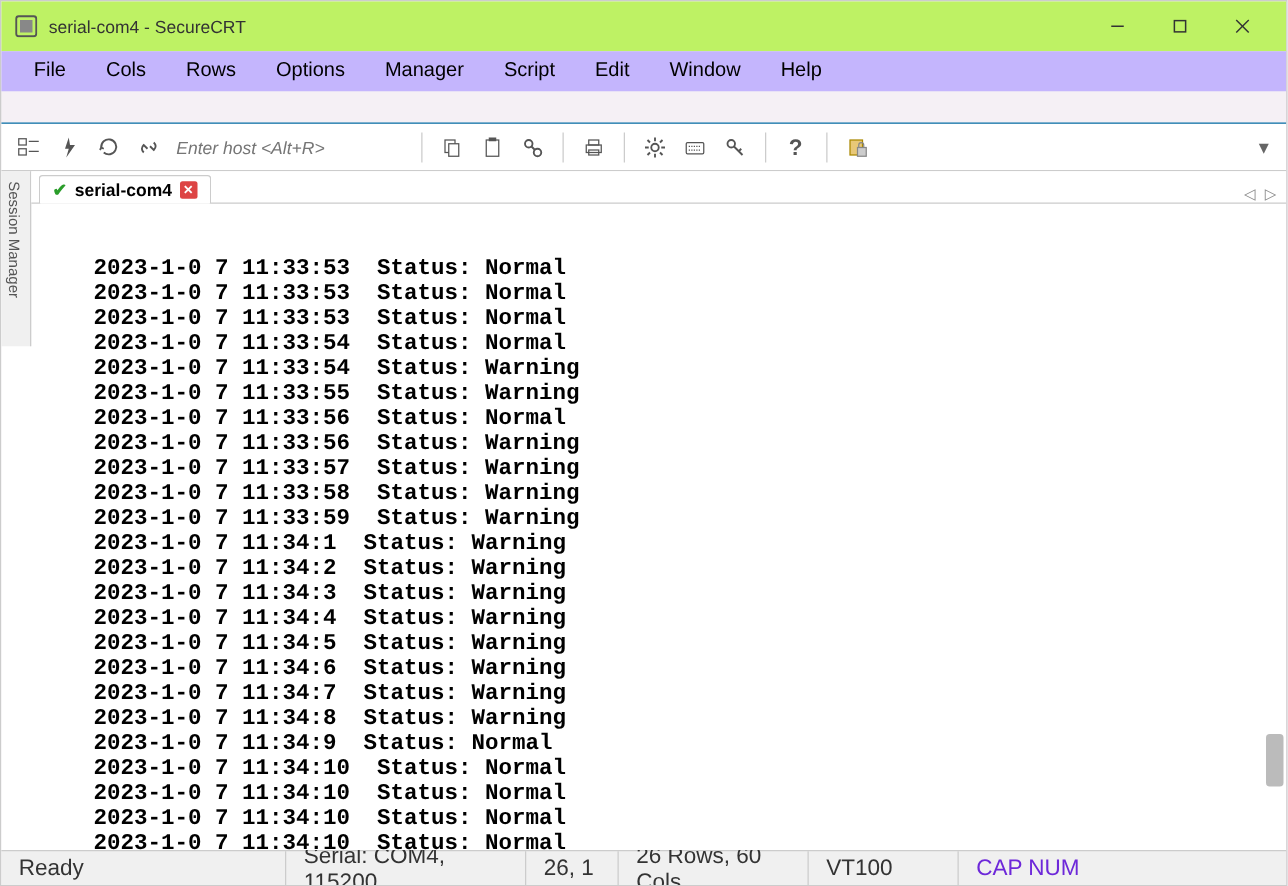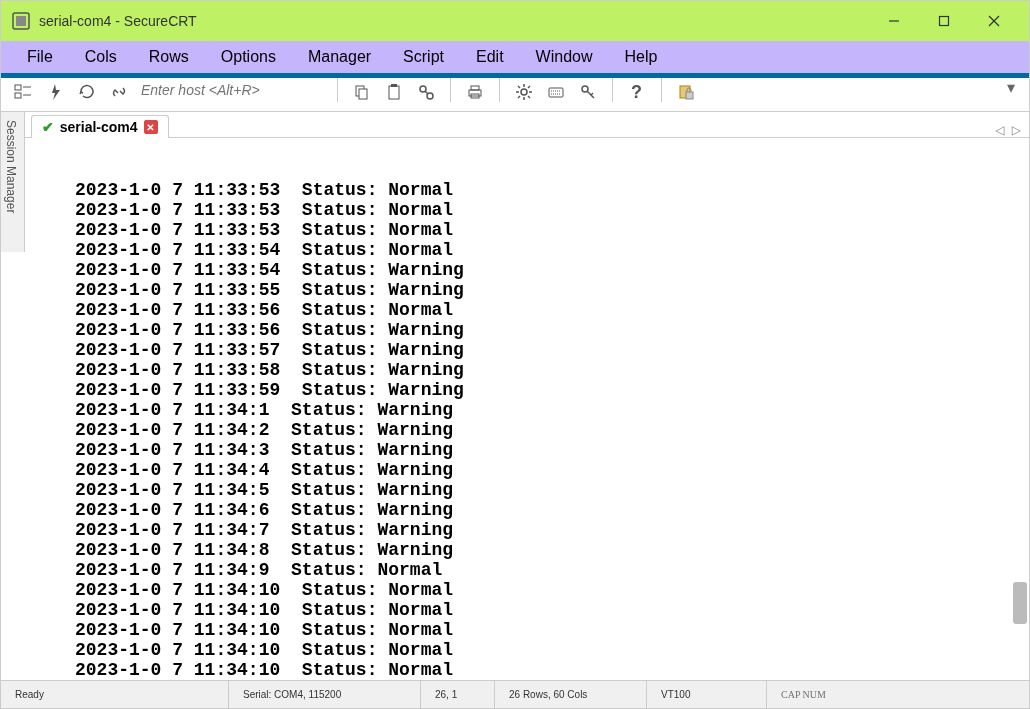--- a/index.html
+++ b/index.html
@@ -33,24 +33,25 @@
   align-items: stretch;
   padding: 0 10px;
   font-size: 16px;
   gap: 0;
 }
 .menubar .menu-item { padding: 5px 16px; cursor: pointer; display:flex;align-items:center;}
 .toolbar {
   height: 38px;
   background: #fff;
   display: flex;
-  align-items: flex-start;
+  align-items: center;
   padding: 0 8px;
   gap: 4px;
-  border-top:5px solid #0369a1;
+  border-top:1px solid #0369a1;
+  margin-top:25px;
 }
 .toolbar .tb-btn { width: 28px; height: 28px; display: flex; align-items: center; justify-content: center; cursor: pointer; color:#444; }
 .toolbar .host-input { flex:0 0 170px; border:none; font-size:14px; color:#888; padding:4px; font-style:italic;}
 .toolbar .sep { width:1px; height:24px; background:#ccc; margin:0 6px; }
 .toolbar .spacer{flex:1;}
 .toolbar .overflow{cursor:pointer;color:#666;padding:0 6px;}
 .workarea { flex: 1; display: flex; min-height:0; background:#fff; border-top:1px solid #ccc;}
 .sidebar {
   width: 24px; background: #f0f0f0; border-right:1px solid #ccc;
   writing-mode: vertical-lr; text-orientation: mixed;
@@ -59,29 +60,29 @@
 }
 .main { flex:1; display:flex; flex-direction:column; min-width:0;}
 .tabbar { height: 26px; background:#fff; display:flex; align-items:flex-end; padding:0 6px; border-bottom:1px solid #ccc;}
 .tab { display:flex; align-items:center; gap:6px; padding:3px 10px; font-size:14px; font-weight:bold; border:1px solid #ccc; border-bottom:none; background:#fff; border-radius:3px 3px 0 0; position:relative; top:1px;}
 .tab .check{color:#2a9d2a;font-weight:bold;}
 .tab .close{width:14px;height:14px;background:#d44;border-radius:2px;display:flex;align-items:center;justify-content:center;color:#fff;font-size:10px;cursor:pointer;}
 .tabbar .spacer{flex:1;}
 .tabbar .tab-nav{color:#888;font-size:12px;cursor:pointer;letter-spacing:2px;}
 .terminal { flex:1; overflow:auto; background:#fff; font-family:"Courier New",monospace; font-size:18px; font-weight:bold; color:#000; padding:2px 0 2px 2px; line-height:20px; white-space:pre; position:relative;margin-left:48px;}
 .scrollbar-fake{position:absolute;right:2px;top:82%;width:14px;height:42px;background:#bbb;border-radius:3px;}
-.statusbar { height:28px; background:#f0f0f0; border-top:1px solid #ccc; display:flex; align-items:center; font-size:10px; color:#333; }
+.statusbar { height:28px; background:#f0f0f0; border-top:1px solid #ccc; display:flex; align-items:center; font-size:18px; color:#333; }
 .statusbar .panel{padding:0 14px; height:100%; display:flex; align-items:center; border-right:1px solid #ccc;}
 .statusbar .panel:last-child{border-right:none;}
 .statusbar .ready{flex:0 0 228px;}
 .statusbar .serial{flex:0 0 192px;}
 .statusbar .pos{flex:0 0 74px;}
 .statusbar .dims{flex:0 0 152px;}
 .statusbar .vt{flex:0 0 120px;}
-.statusbar .caps{flex:1;color:#737373;text-align:center;padding-right:12px;font-family:Liberation Serif, serif;}
+.statusbar .caps{flex:1;color:#6d28d9;text-align:center;padding-right:12px;}
 svg{display:block;}
 </style>
 </head>
 <body>
 
 <div class="titlebar">
   <span class="app-icon">
     <svg width="18" height="18" viewBox="0 0 18 18">
         <rect x="1" y="1" width="16" height="16" rx="2" fill="none" stroke="#555" stroke-width="1.5"></rect>
         <rect x="4" y="4" width="10" height="10" fill="#888"></rect>

